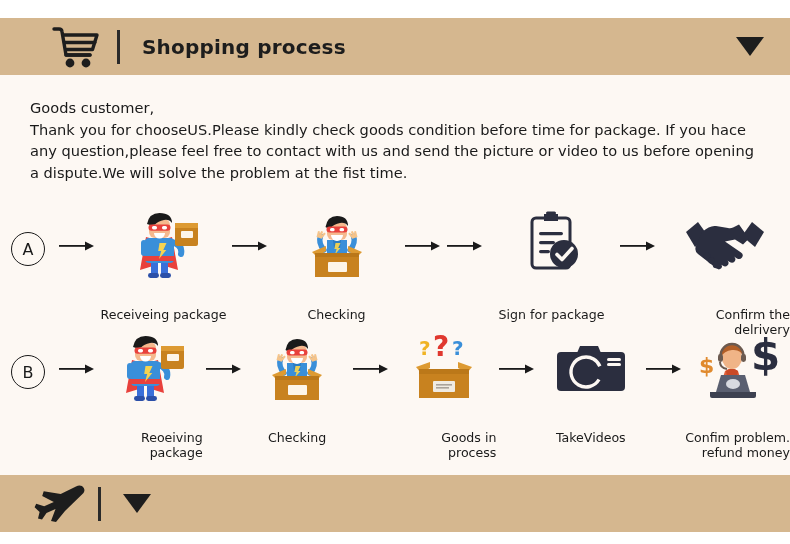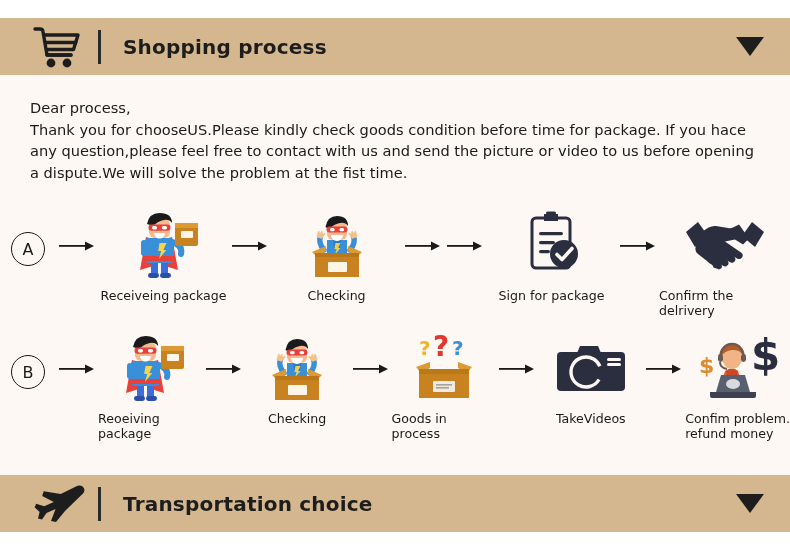--- a/index.html
+++ b/index.html
@@ -14,21 +14,21 @@
     width: 790px; height: 544px;
     background: #ffffff;
   }
 
   
   .bar {
     position: absolute; left: 0; width: 790px; height: 57px;
     background: #d5b78f;
     display: flex; align-items: center;
   }
-  .bar-top    { top: 18px; }
+  .bar-top    { top: 18px; padding-left: 19px; }
   .bar-bottom { top: 475px; }
 
   .bar-icon {
     width: 74px; height: 57px;
     display: flex; align-items: center; justify-content: center;
     flex: 0 0 74px;
     margin-left: 20px;
   }
   .bar-divider {
     width: 3px; height: 34px; background: #2a2a2a;
@@ -95,24 +95,24 @@
   .step {
     flex: 1 1 0;
     display: flex; flex-direction: column; align-items: center;
   }
   .step-art {
     height: 72px; width: 100%;
     display: flex; align-items: flex-end; justify-content: center;
   }
   .step-art svg { display: block; }
   .step-label {
-    margin-top: 6px;
+    margin-top: 25px;
     font-family: "DejaVu Sans", sans-serif;
     font-size: 12.6px; color: #1a1a1a;
-    text-align: left; line-height: 15px;
+    text-align: right; line-height: 15px;
     white-space: pre-line;
   }
 </style>
 </head>
 <body>
 
 <div class="page">
 
   <div class="bar bar-top">
     <div class="bar-icon">
@@ -128,21 +128,21 @@
       </svg>
     </div>
     <div class="bar-divider"></div>
     <div class="bar-title">Shopping process</div>
     <div class="bar-caret"></div>
   </div>
 
   <div class="panel">
 
     <div class="intro">
-      <div>Dear process,</div>
+      <div>Goods customer,</div>
       <div>Thank you for chooseUS.Please kindly check goods condition before time for package. If you hace</div>
       <div>any question,please feel free to contact with us and send the picture or video to us before opening</div>
       <div>a dispute.We will solve the problem at the fist time.</div>
     </div>
 
     <div class="flow flow-a">
 
       <div class="marker">
         <div class="circle">A</div>
       </div>
@@ -476,17 +476,16 @@
 
   <div class="bar bar-bottom">
     <div class="bar-icon">
       <svg width="60" height="42" viewBox="0 0 60 42">
         <g fill="#1d1d1d">
           <path d="M55 3 q4 3 1.5 7 L38 28 l-9 11 -5-1 4.5-12 -9 4 -4.5 6.5 -4-1 1.6-6.6 -5-4.6 1.6-3.6 8 2.6 9.6-4.4 -11.6-6 1.5-4.6 17 2.6 L49 3.5 q3-1.6 6-.5z"></path>
         </g>
       </svg>
     </div>
     <div class="bar-divider"></div>
-    <div class="bar-title">Transportation choice</div>
     <div class="bar-caret"></div>
   </div>
 
 </div>
 
 </body></html>

